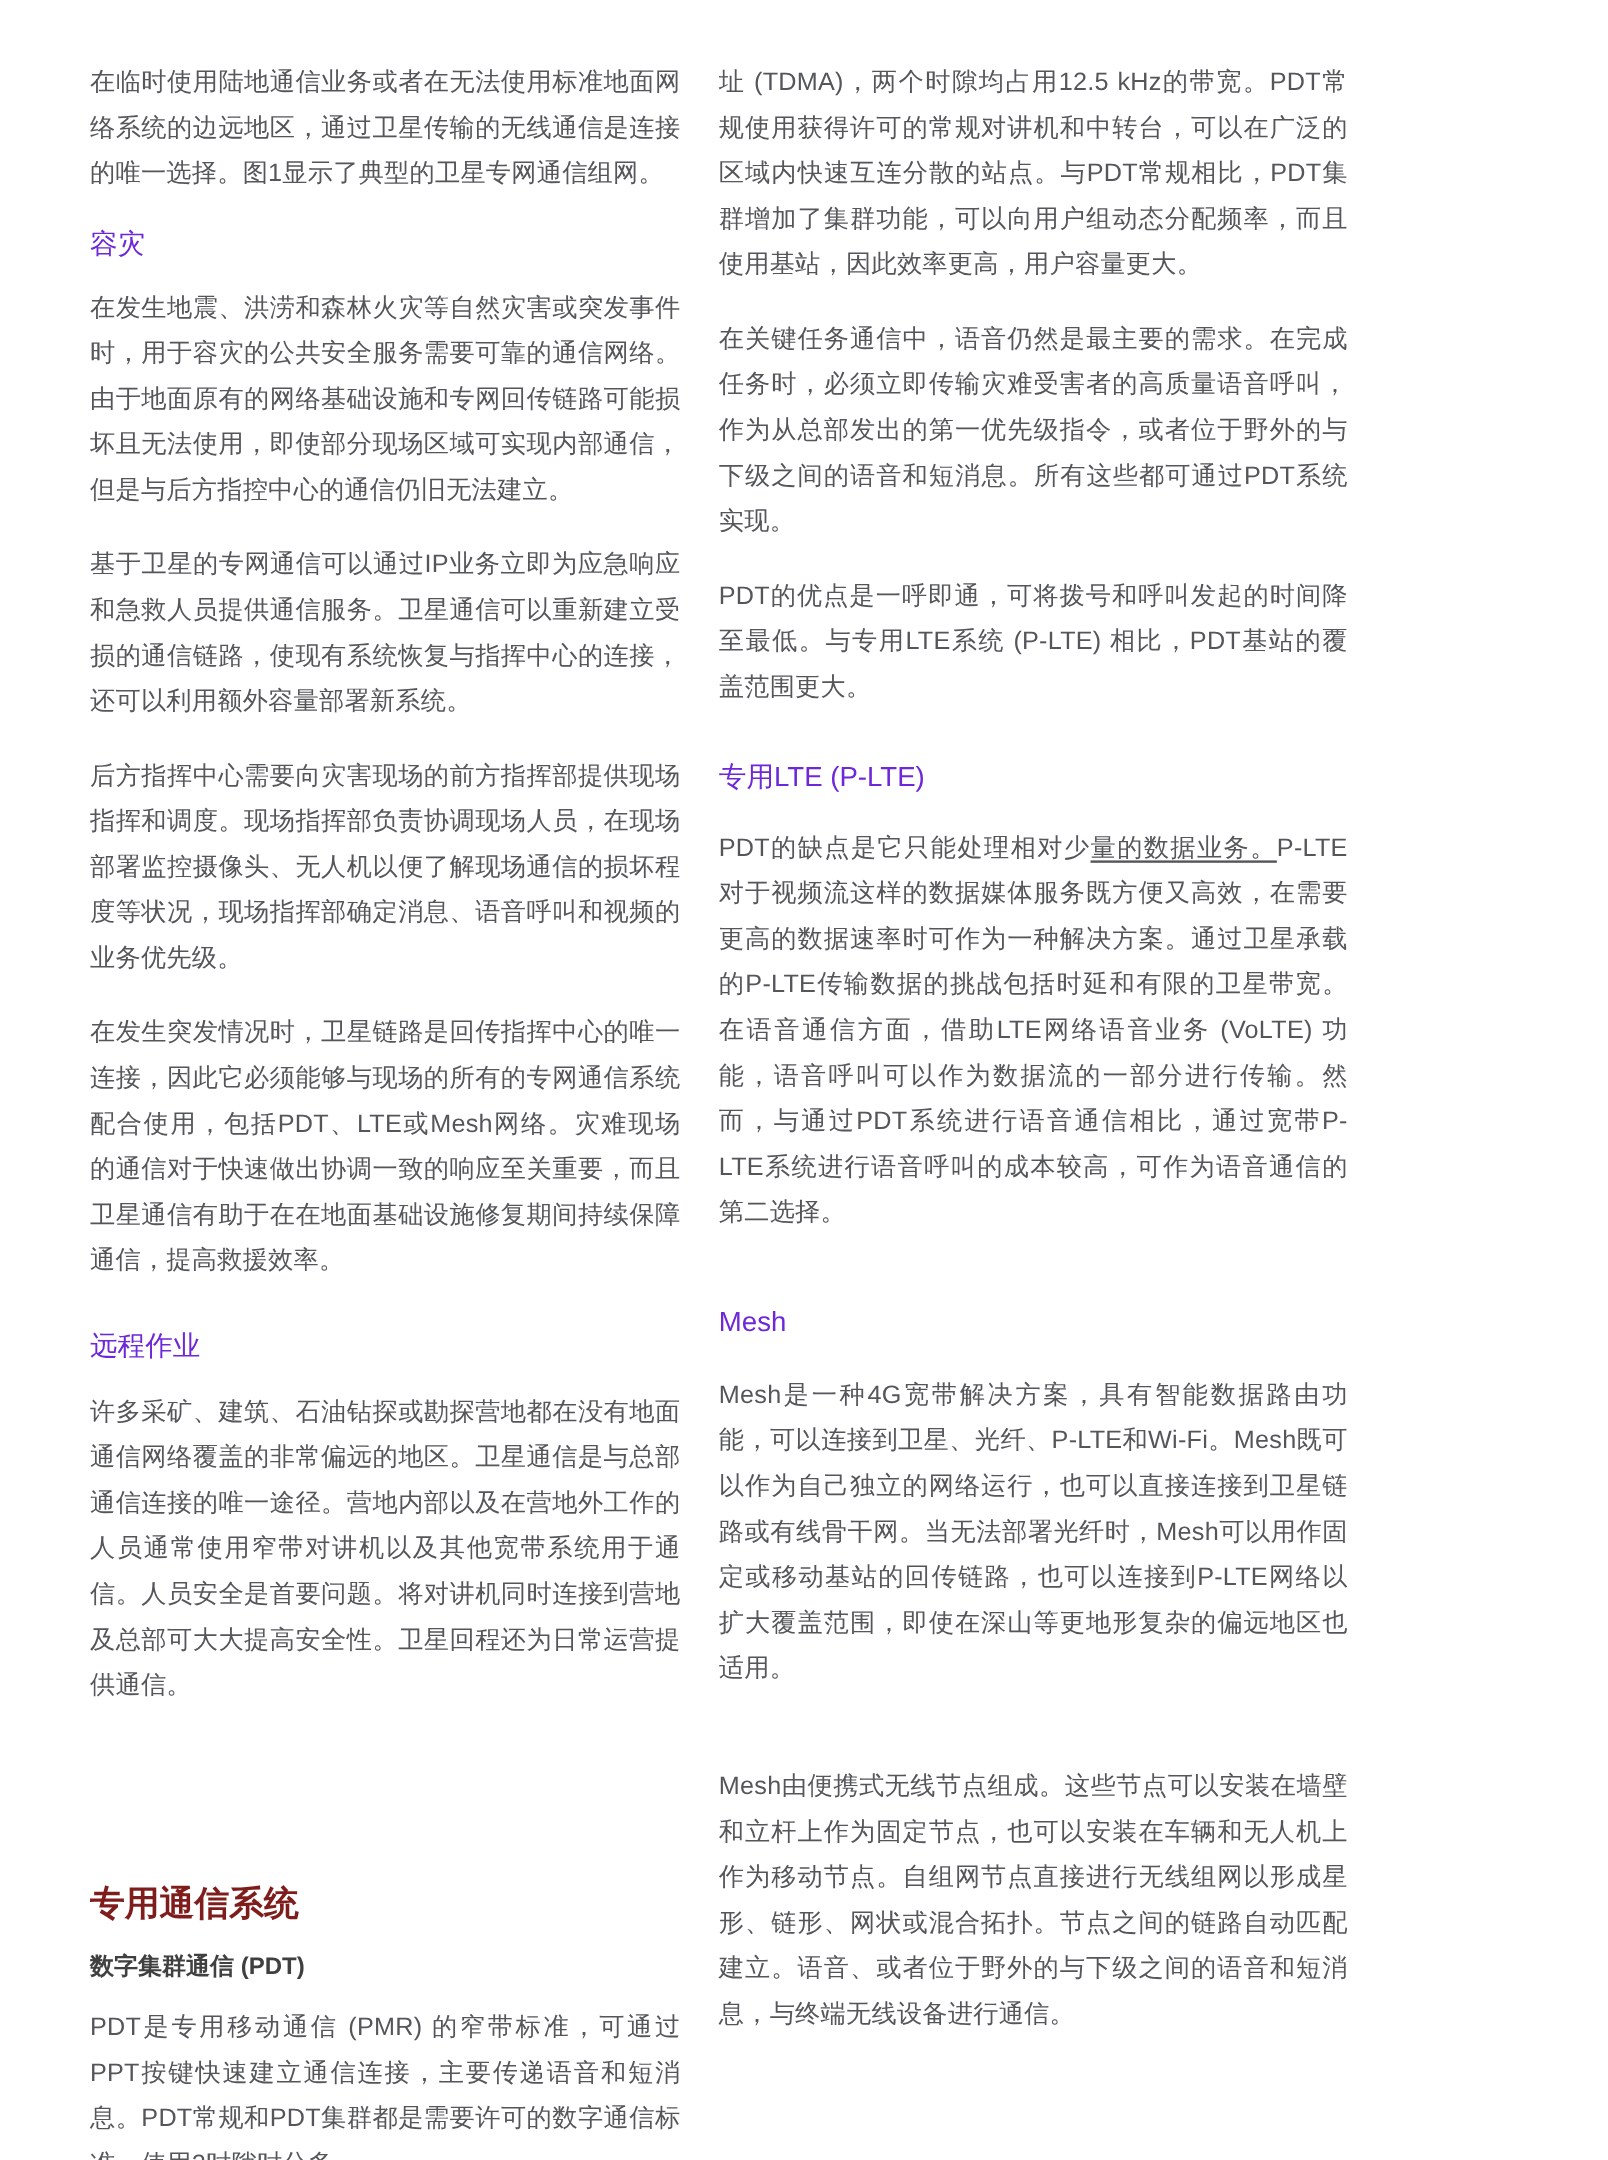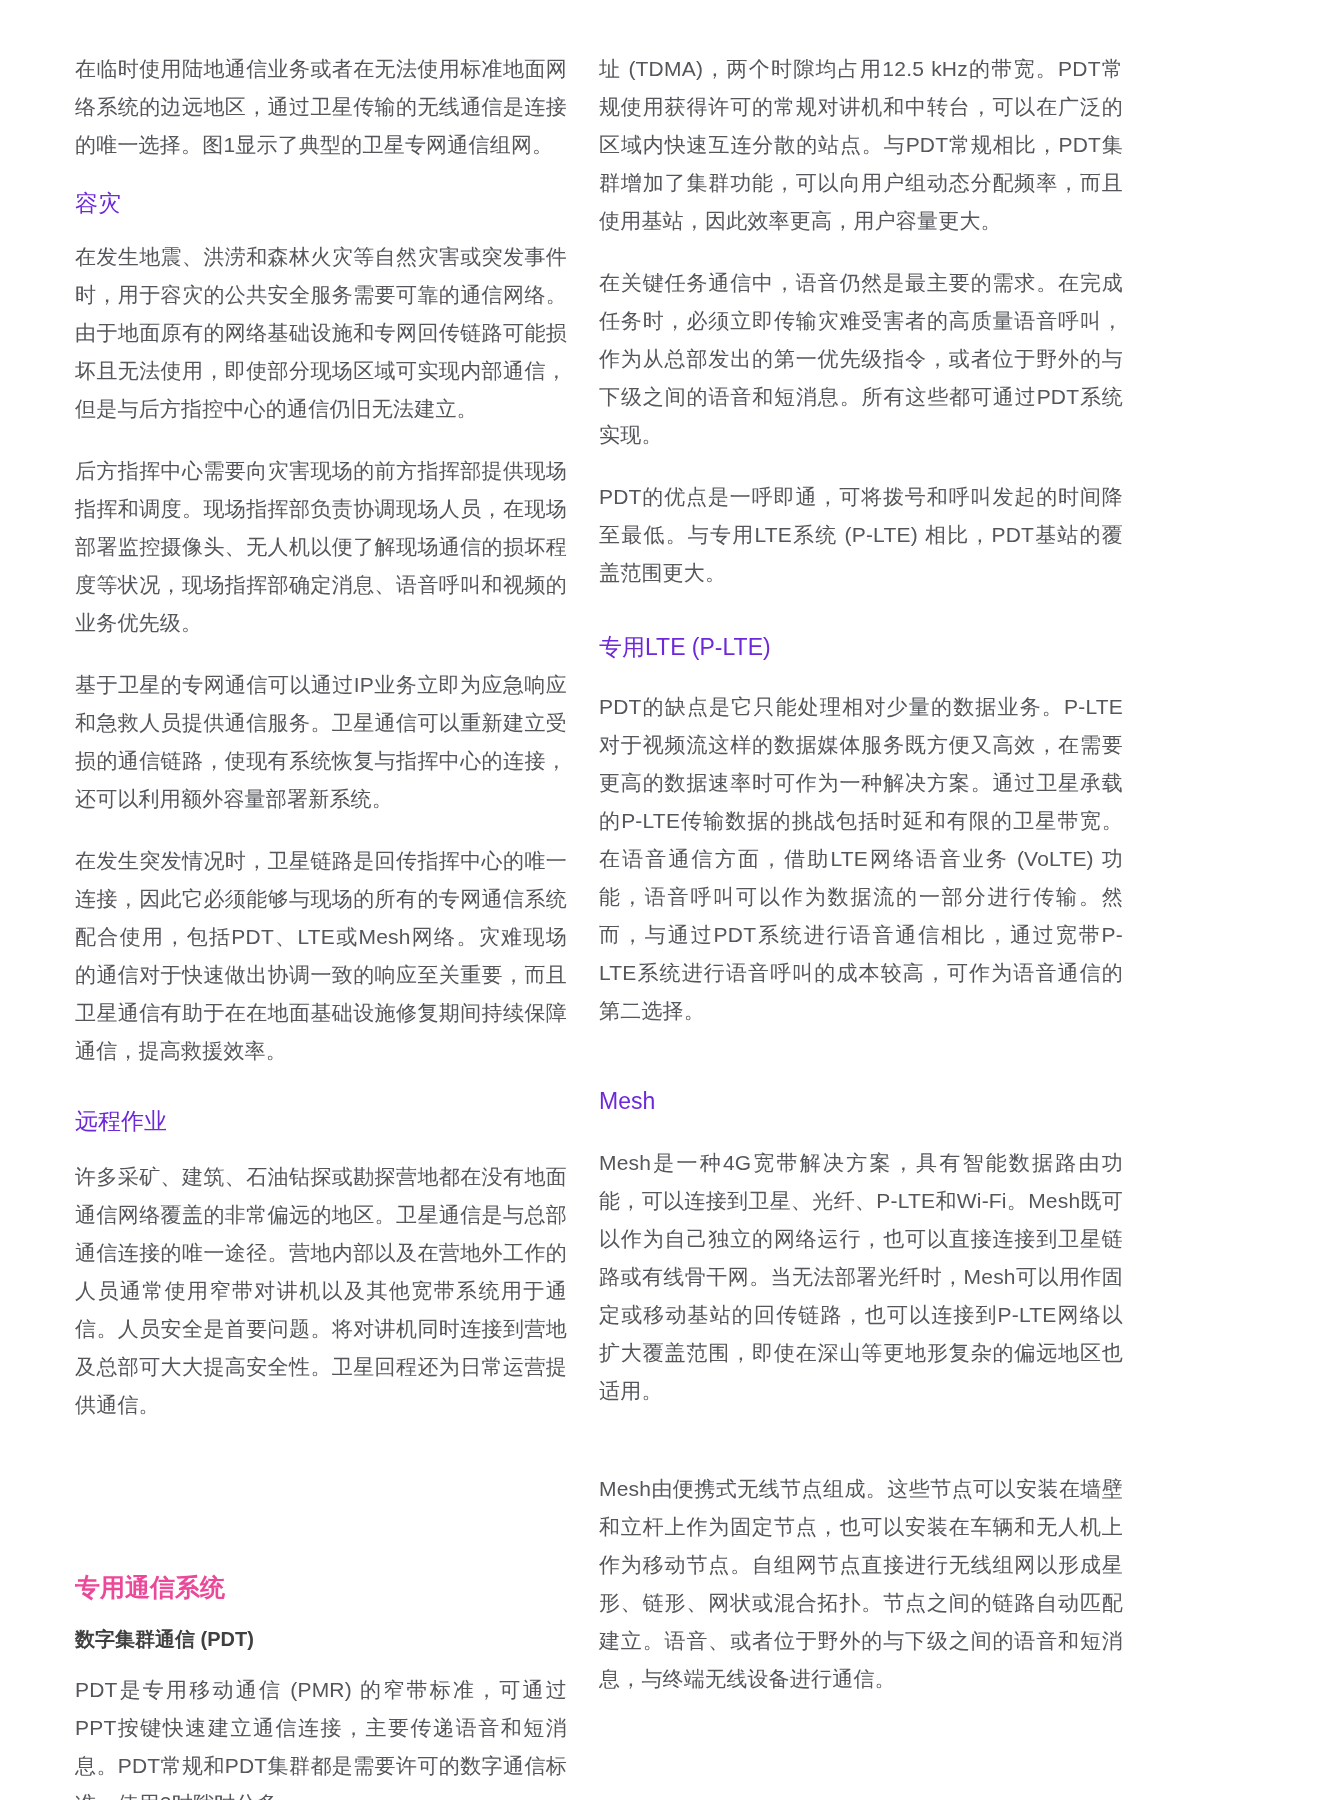--- a/index.html
+++ b/index.html
@@ -19,35 +19,35 @@
   .col-left  { left:75px;  width:492px; }
   .col-right { left:599px; width:524px; }
 
   p.body {
     font-size:21px;
     line-height:38px;
     text-align:justify;
     margin-bottom:24px;
     letter-spacing:0.2px;
   }
-  .u { text-underline-offset:4px; }
+  .u { text-decoration:underline; text-underline-offset:4px; }
 
   h2.section {
     font-size:23px;
     line-height:30px;
     font-weight:500;
     color:#6d28d9;
     margin:20px 0 20px 0;
   }
   h2.h-remote { margin-top:36px; margin-bottom:22px; }
   h1.major {
-    font-size:25px;
+    font-size:29px;
     line-height:36px;
     font-weight:700;
-    color:#ec4899;
+    color:#7f1d1d;
     margin:145px 0 20px 0;
   }
   h3.sub {
     font-size:20px;
     line-height:28px;
     font-weight:700;
     color:#404040;
     margin:0 0 18px 0;
   }
   h2.h-plte { margin-top:40px; margin-bottom:26px; }
@@ -58,22 +58,22 @@
 </head>
 <body>
 
 <div class="page">
 
   <div class="col col-left">
     <p class="body p-intro">在临时使用陆地通信业务或者在无法使用标准地面网络系统的边远地区，通过卫星传输的无线通信是连接的唯一选择。图1显示了典型的卫星专网通信组网。</p>
 
     <h2 class="section">容灾</h2>
     <p class="body">在发生地震、洪涝和森林火灾等自然灾害或突发事件时，用于容灾的公共安全服务需要可靠的通信网络。由于地面原有的网络基础设施和专网回传链路可能损坏且无法使用，即使部分现场区域可实现内部通信，但是与后方指控中心的通信仍旧无法建立。</p>
+    <p class="body">基于卫星的专网通信可以通过IP业务立即为应急响应和急救人员提供通信服务。卫星通信可以重新建立受损的通信链路，使现有系统恢复与指挥中心的连接，还可以利用额外容量部署新系统。</p>
     <p class="body">后方指挥中心需要向灾害现场的前方指挥部提供现场指挥和调度。现场指挥部负责协调现场人员，在现场部署监控摄像头、无人机以便了解现场通信的损坏程度等状况，现场指挥部确定消息、语音呼叫和视频的业务优先级。</p>
-    <p class="body">基于卫星的专网通信可以通过IP业务立即为应急响应和急救人员提供通信服务。卫星通信可以重新建立受损的通信链路，使现有系统恢复与指挥中心的连接，还可以利用额外容量部署新系统。</p>
     <p class="body">在发生突发情况时，卫星链路是回传指挥中心的唯一连接，因此它必须能够与现场的所有的专网通信系统配合使用，包括PDT、LTE或Mesh网络。灾难现场的通信对于快速做出协调一致的响应至关重要，而且卫星通信有助于在在地面基础设施修复期间持续保障通信，提高救援效率。</p>
 
     <h2 class="section h-remote">远程作业</h2>
     <p class="body">许多采矿、建筑、石油钻探或勘探营地都在没有地面通信网络覆盖的非常偏远的地区。卫星通信是与总部通信连接的唯一途径。营地内部以及在营地外工作的人员通常使用窄带对讲机以及其他宽带系统用于通信。人员安全是首要问题。将对讲机同时连接到营地及总部可大大提高安全性。卫星回程还为日常运营提供通信。</p>
 
     <h1 class="major">专用通信系统</h1>
     <h3 class="sub">数字集群通信 (PDT)</h3>
     <p class="body">PDT是专用移动通信 (PMR) 的窄带标准，可通过PPT按键快速建立通信连接，主要传递语音和短消息。PDT常规和PDT集群都是需要许可的数字通信标准，使用2时隙时分多</p>
   </div>
 

